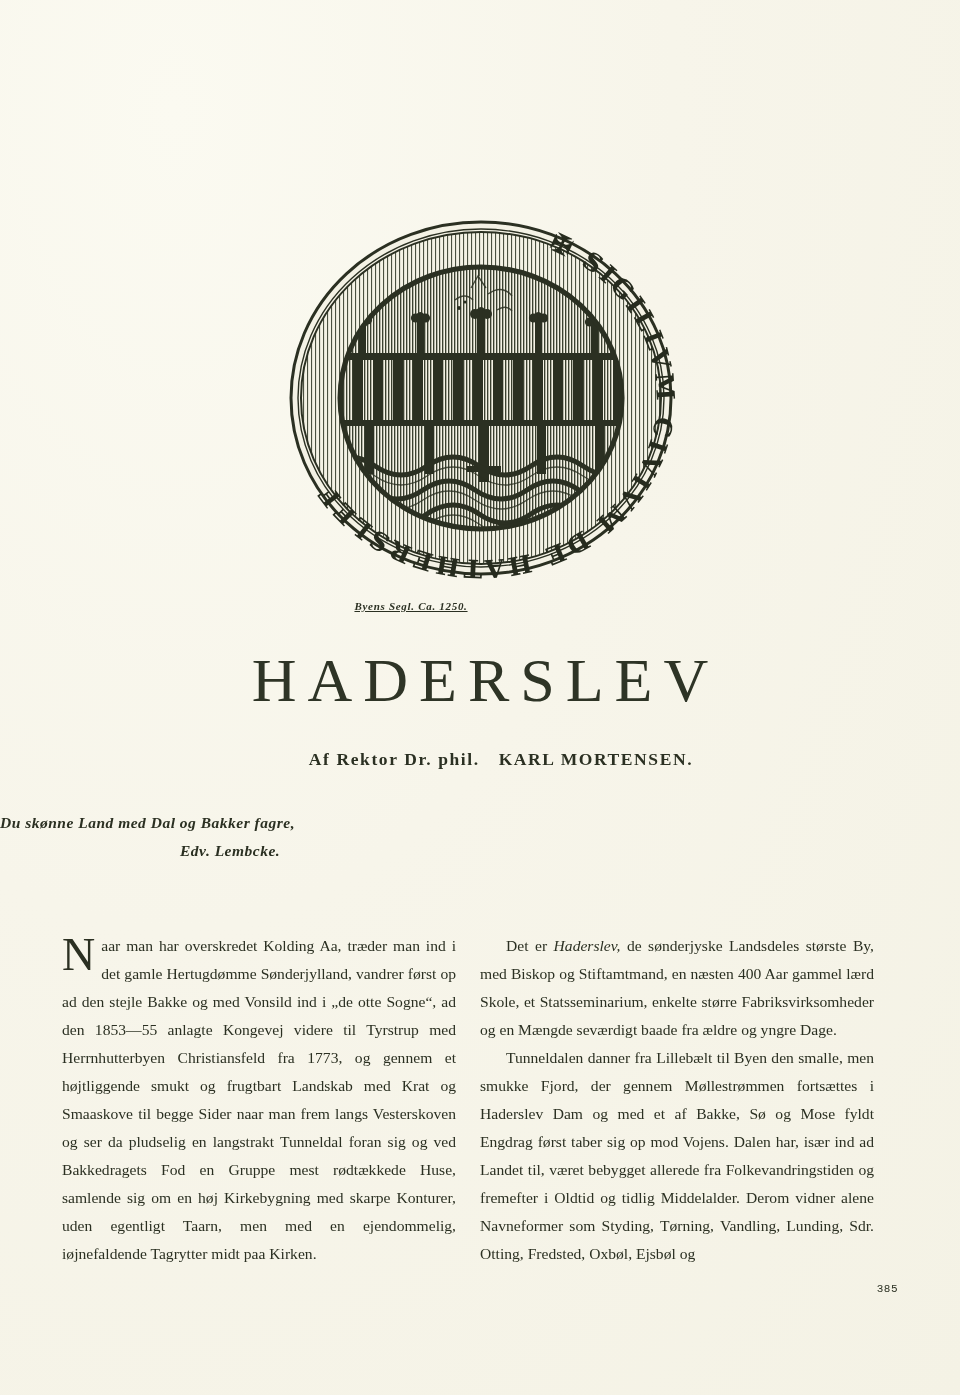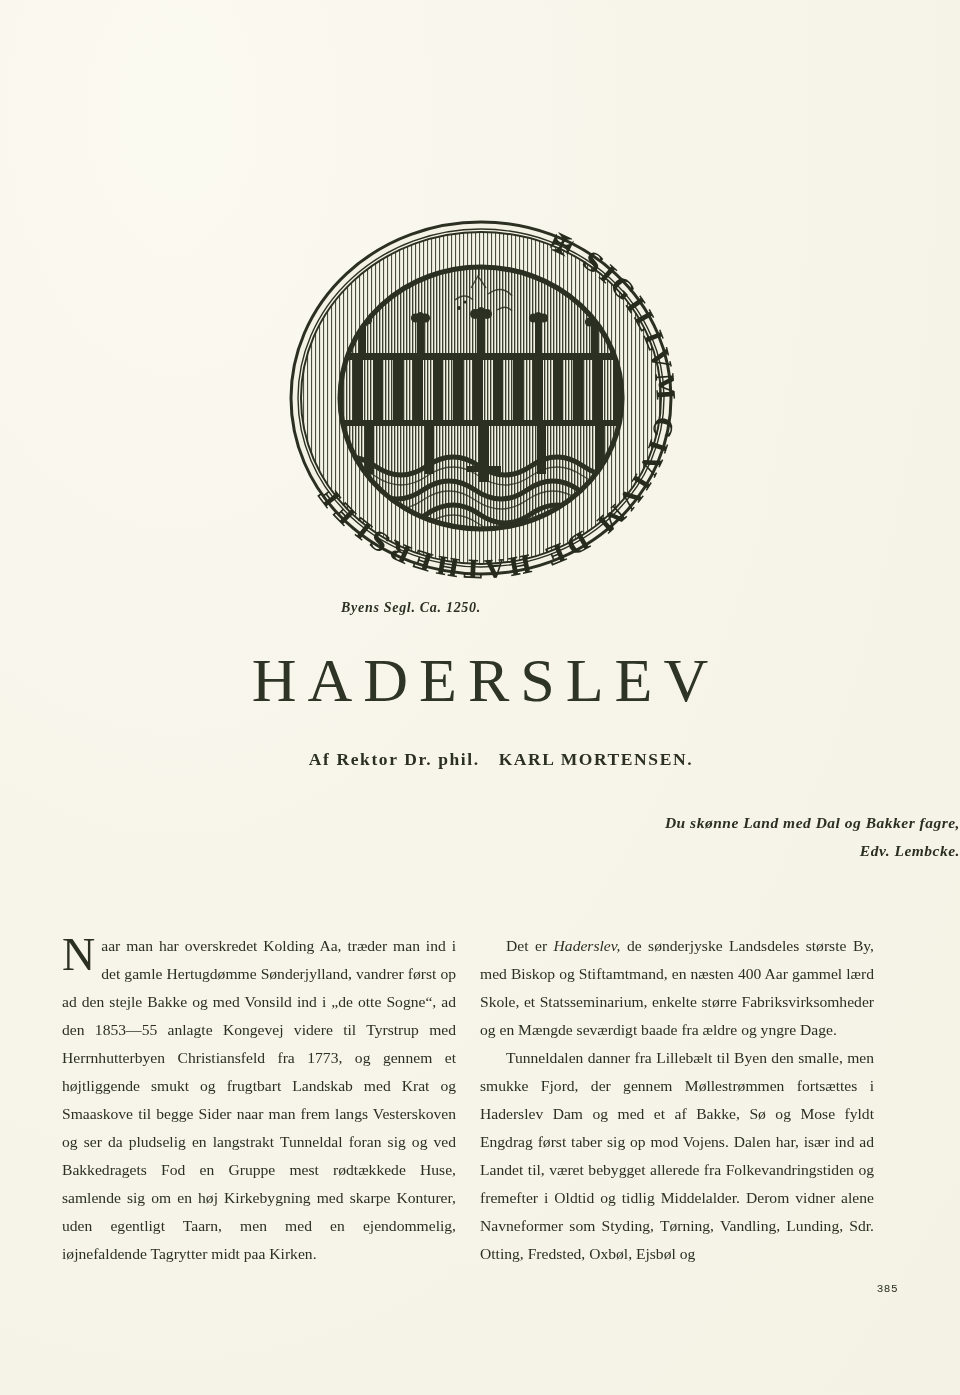--- a/index.html
+++ b/index.html
@@ -44,23 +44,24 @@
     height: 368px;
   }
   .figure-caption {
     position: absolute;
     left: 0;
     top: 600px;
     width: 822px;
     text-align: center;
     font-style: italic;
     font-weight: bold;
-    font-size: 14px;
+    font-size: 11px;
     letter-spacing: 0.7px;
     color: #2b3022;
+    text-decoration: underline;
   }
 
   
   .title-block {
     position: absolute;
     left: 0;
     top: 645px;
     width: 960px;
     text-align: center;
   }
@@ -83,30 +84,31 @@
     padding-left: 42px;
   }
   .byline .sp { letter-spacing: 2.6px; }
 
   
   .epigraph {
     position: absolute;
     left: 0;
     top: 810px;
     width: 960px;
-    text-align: right;
+    text-align: left;
     font-style: italic;
     font-weight: bold;
     font-size: 15.5px;
     line-height: 26px;
     letter-spacing: 0.5px;
   }
   .epigraph .attrib {
     display: block;
     margin-top: 2px;
+    padding-left: 180px;
   }
 
   
   .columns {
     position: absolute;
     left: 62px;
     top: 932px;
     width: 836px;
     height: 330px;
     display: flex;

